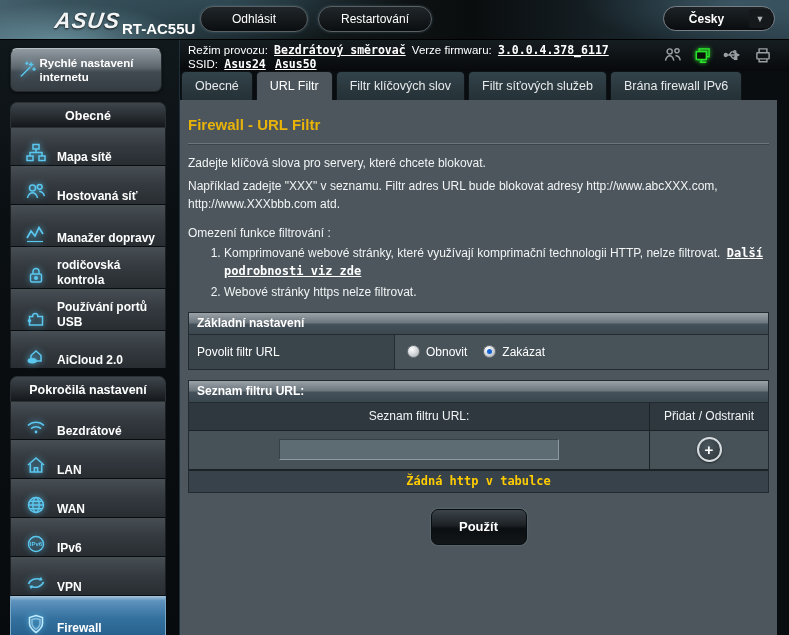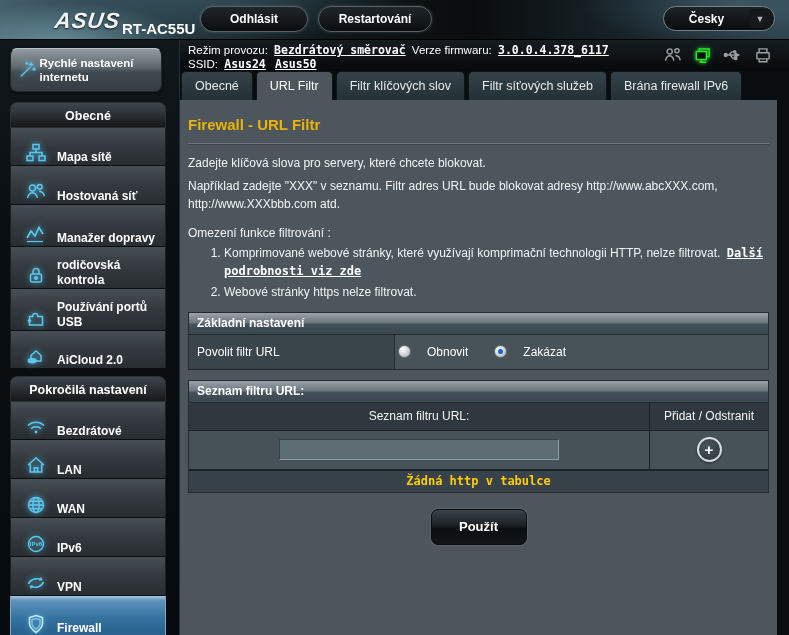--- a/index.html
+++ b/index.html
@@ -24,21 +24,21 @@
     position:absolute; left:55px; top:8px;
     font-size:22px; font-weight:bold; font-style:italic; letter-spacing:1px;
     color:#f2f4f5; transform:skewX(-8deg);
     text-shadow:0 1px 2px rgba(0,0,0,.8);
   }
   .model { position:absolute; left:122px; top:20px; font-size:15px; font-weight:bold; color:#fff; }
   .topbtn {
     position:absolute; top:6px; height:26px; padding:0 18px;
     background:linear-gradient(180deg,#20262a,#0b0e10);
     border:1px solid #5a6165; border-radius:14px;
-    color:#fff; font-weight:bold; font-size:12px; line-height:24px; text-align:center;
+    color:#fff; font-weight:normal; font-size:12px; line-height:24px; text-align:center;
     box-shadow:0 0 3px rgba(120,160,180,.35);
     cursor:pointer;
   }
   .btn-logout { left:200px; width:108px; }
   .btn-reboot { left:318px; width:114px; }
   .langbox {
     position:absolute; right:14px; top:6px; width:112px; height:25px;
     background:linear-gradient(180deg,#1c2226,#0a0d0f);
     border:1px solid #788085; border-radius:13px;
     display:flex; align-items:center; cursor:pointer;
@@ -91,21 +91,21 @@
     font-weight:bold; font-size:12px; color:#fff;
     background:linear-gradient(180deg,#99a2a7 0%,#6d787f 45%,#45515a 55%,#3b474f 100%);
     border-bottom:1px solid #232b30;
   }
   .row-basic { display:flex; height:34px; }
   .row-basic .lbl {
     flex:0 0 206px; background:#3a444b; border-right:1px solid #252d32;
     display:flex; align-items:center; padding-left:8px; color:#fff;
   }
   .row-basic .val {
-    flex:1; background:#475259; display:flex; align-items:center; gap:16px; padding-left:3px;
+    flex:1; background:#475259; display:flex; align-items:center; gap:6px; padding-left:12px;
   }
   .radio {
     width:13px; height:13px; border-radius:50%;
     background:radial-gradient(circle at 35% 30%,#ffffff,#c9cdd1 60%,#9aa0a4);
     border:1px solid #6f757a; position:relative; cursor:pointer; flex:0 0 auto;
   }
   .radio.checked::after {
     content:""; position:absolute; left:3px; top:3px; width:5px; height:5px;
     border-radius:50%; background:#1464d2;
   }

